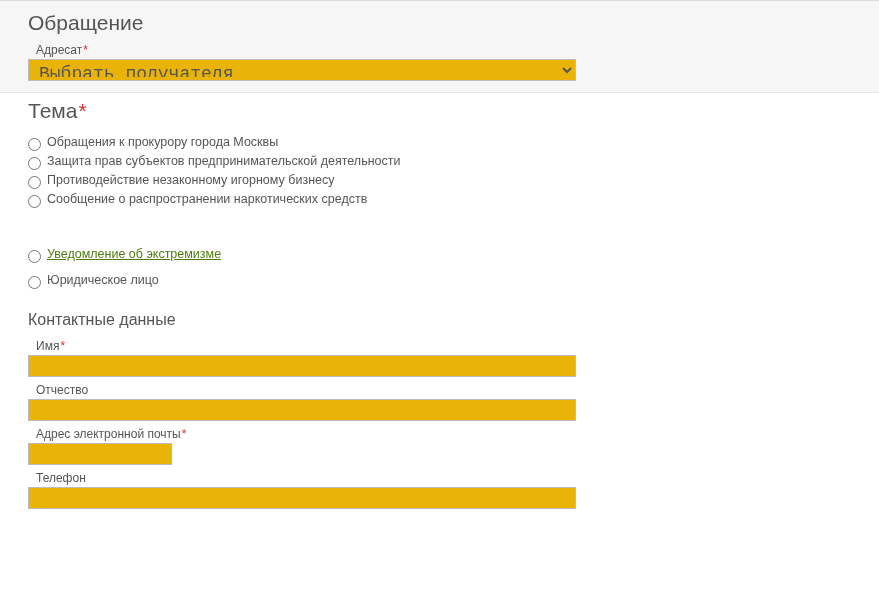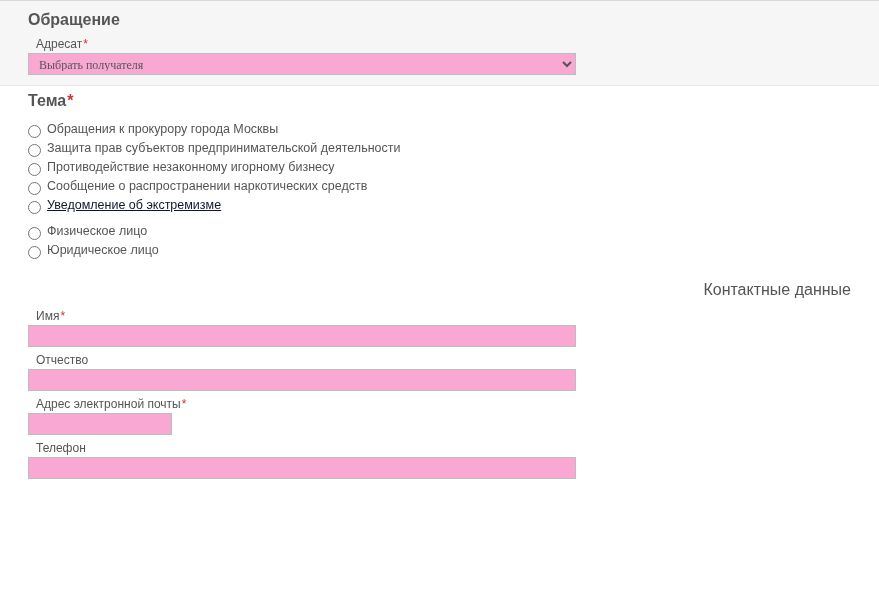--- a/index.html
+++ b/index.html
@@ -20,49 +20,48 @@
   .panel-head {
     background: #f6f6f6;
     padding: 10px 28px 10px 28px;
     border-bottom: 1px solid #e6e6e6;
   }
   .panel-body {
     padding: 0 28px 20px 28px;
   }
   h2 {
     margin: 6px 0 10px 0;
-    font-size: 16px;
-    font-weight: 700;
+    font-size: 21px;
+    font-weight: 400;
     color: #555555;
   }
   h2.first-heading {
     margin: 0 0 8px 0;
   }
   h3.section {
     font-size: 16px;
     font-weight: 400;
     color: #555555;
     margin: 22px 0 10px 0;
-    text-align: right;
   }
   .field-label {
     display: block;
     font-size: 12px;
     color: #555555;
     margin: 4px 0 2px 8px;
   }
   .req {
     color: #cc3333;
     margin-left: 1px;
   }
   select, input[type="text"] {
-    font-family: Liberation Serif, serif;
-    font-size: 12px;
+    font-family: Liberation Mono, monospace;
+    font-size: 18px;
     color: #555555;
-    background: #f9a8d4;
+    background: #eab308;
     border: 1px solid #bdbdbd;
     padding: 3px 6px;
     box-sizing: border-box;
     height: 22px;
   }
   .select-wide, .input-wide {
     width: 548px;
   }
   .input-short {
     width: 144px;
@@ -76,22 +75,23 @@
     gap: 6px;
     font-size: 12.5px;
     color: #555555;
     margin: 1px 0;
     line-height: 18px;
   }
   .radio-list input[type="radio"] {
     margin: 0;
   }
   a.link {
-    color: #0f172a;
+    color: #4d7c0f;
     text-decoration: underline;
+    margin-top: 36px;
   }
   .contact-block .field {
     margin-bottom: 6px;
   }
 </style>
 </head>
 <body>
 
 <div class="page">
   <div class="top-line"></div>
@@ -131,24 +131,20 @@
       </label>
       <label>
         <input type="radio" name="topic" style="">
         <a href="#" class="link">Уведомление об экстремизме</a>
       </label>
     </div>
 
     <div class="radio-list">
       <label>
         <input type="radio" name="legal" style="">
-        <span>Физическое лицо</span>
-      </label>
-      <label>
-        <input type="radio" name="legal" style="">
         <span>Юридическое лицо</span>
       </label>
     </div>
 
     <h3 class="section">Контактные данные</h3>
 
     <div class="contact-block">
 
       <div class="field">
         <span class="field-label">

